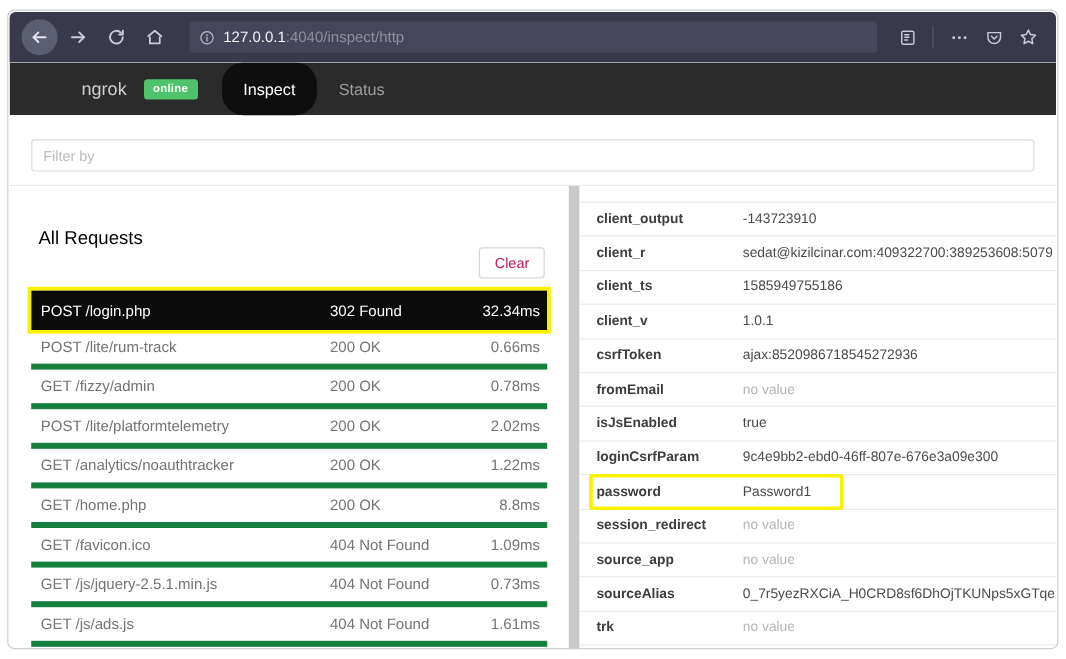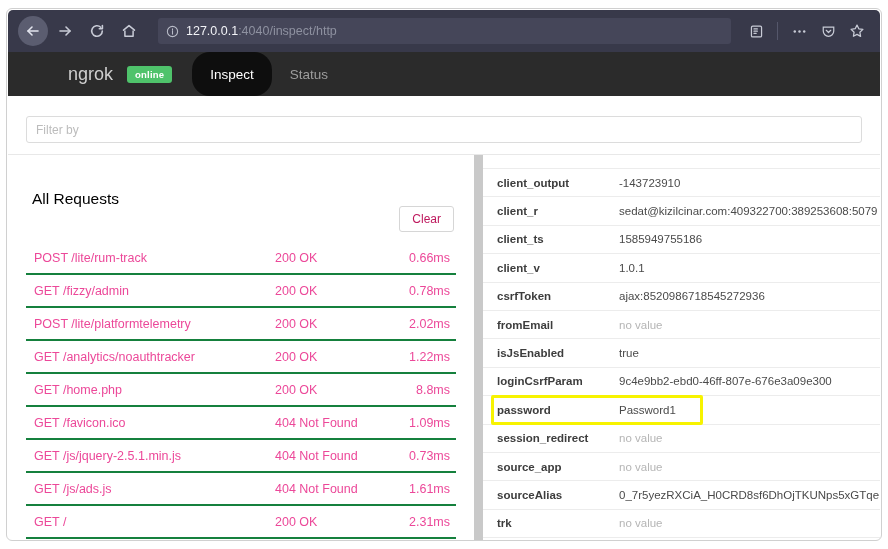--- a/index.html
+++ b/index.html
@@ -81,21 +81,21 @@
     height: 44px;
     background: #2b2b2b;
     display: flex;
     align-items: stretch;
     padding-left: 60px;
     box-sizing: border-box;
   }
   .brand {
     display: flex; align-items: center;
     color: #cfcfcf;
-    font-size: 18px;
+    font-size: 15px;
     padding-right: 14px;
   }
   .badge-online {
     align-self: center;
     background: #4fc36b;
     color: #ffffff;
     font-size: 9.5px;
     font-weight: bold;
     padding: 3px 8px;
     border-radius: 3px;
@@ -168,23 +168,23 @@
     cursor: pointer;
     margin-top: 40px;
   }
 
   .req-list { position: relative; }
   .req-row {
     display: flex;
     align-items: center;
     height: 33px;
     padding: 0 6px 0 8px;
-    border-bottom: 2px solid #15803d;
+    border-bottom: 5px solid #15803d;
     font-size: 12.5px;
-    color: #ec4899;
+    color: #737373;
     box-sizing: border-box;
   }
   .req-row .path { flex: 1; white-space: nowrap; overflow: hidden; }
   .req-row .status { width: 105px; text-align: left; }
   .req-row .dur { width: 70px; text-align: right; }
 
   .req-row.selected {
     background: #0b0b0b;
     color: #ffffff;
     border-bottom: none;
@@ -342,20 +342,25 @@
     </div>
 
     <div class="body-cols">
 
       <div class="left-col">
         <div class="left-head">
           <div class="left-title">All Requests</div>
           <button class="clear-btn">Clear</button>
         </div>
         <div class="req-list" id="req-list">
+            <div class="req-row selected">
+              <div class="path">POST /login.php</div>
+              <div class="status">302 Found</div>
+              <div class="dur">32.34ms</div>
+            </div>
             <div class="req-row">
               <div class="path">POST /lite/rum-track</div>
               <div class="status">200 OK</div>
               <div class="dur">0.66ms</div>
             </div>
             <div class="req-row">
               <div class="path">GET /fizzy/admin</div>
               <div class="status">200 OK</div>
               <div class="dur">0.78ms</div>
             </div>

